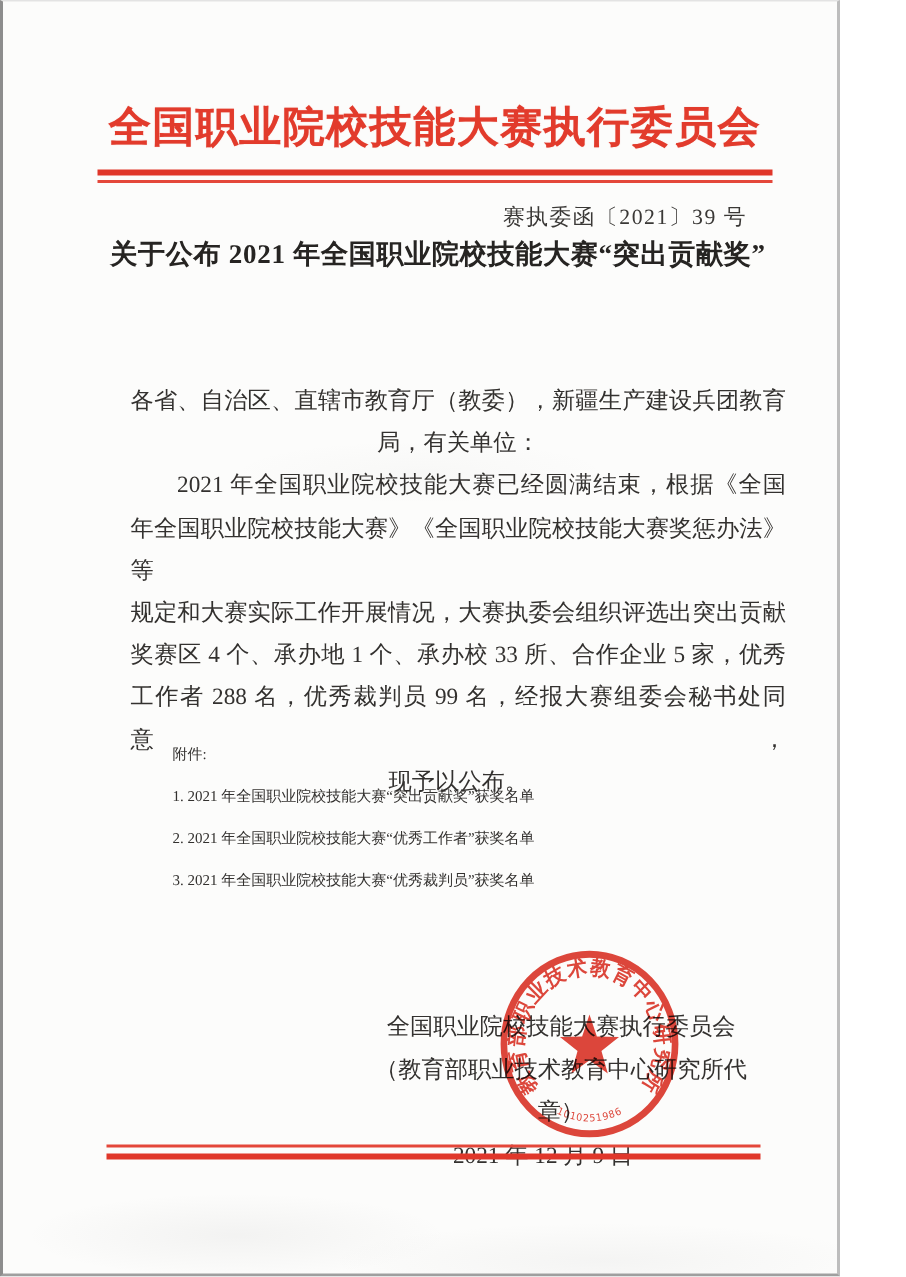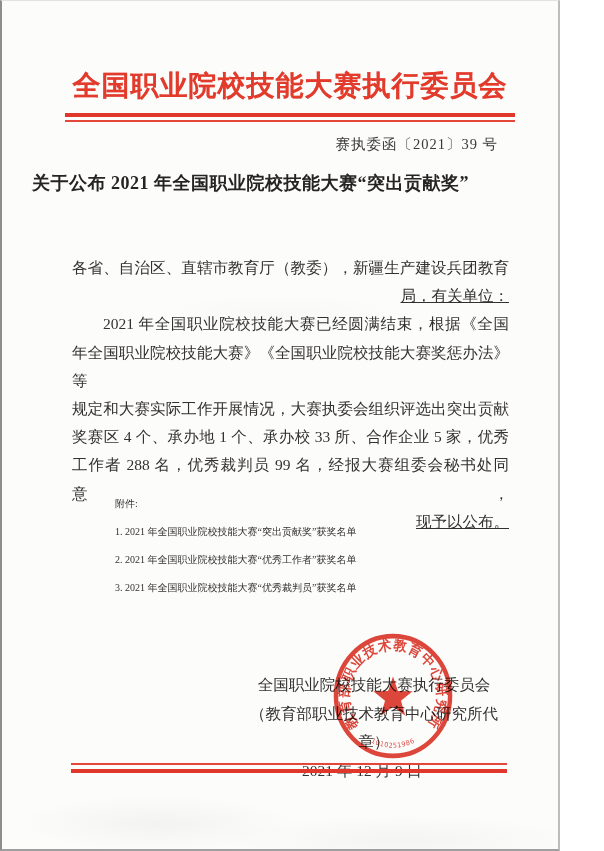--- a/index.html
+++ b/index.html
@@ -34,32 +34,32 @@
   .rule-top { position:absolute; top:112px; left:63px; width:450px; }
   .rule-top .thick { height:4px; background:#e0372a; }
   .rule-top .thin  { height:2px; background:#e4473a; margin-top:3px; }
 
   .doc-no {
     position:absolute; top:134px; right:60px;
     font-size:14.5px; color:#3a3836; letter-spacing:1px;
   }
 
   .title {
-    position:absolute; top:167px; left:30px; width:520px;
-    text-align:left;
+    position:absolute; top:153px; left:30px; width:520px;
+    text-align:center;
     font-size:18px; font-weight:bold; color:#262422;
     line-height:30px; letter-spacing:.5px;
   }
 
   .body-text {
-    position:absolute; top:253px; left:70px; width:437px;
+    position:absolute; top:253px; left:85px; width:437px;
     font-size:15.5px; line-height:28.2px; color:#33312f;
   }
   .jl { text-align:justify; text-align-last:justify; }
-  .ll { text-align:right;text-decoration:underline; }
+  .ll { text-align:center; }
   .ind { text-indent:31px; }
 
   .attach {
     position:absolute; top:489px; left:113px; width:420px;
     font-size:10px; line-height:28px; color:#33312f;
   }
 
   .sig {
     position:absolute; top:670px; left:246px; width:252px;
     text-align:center;

